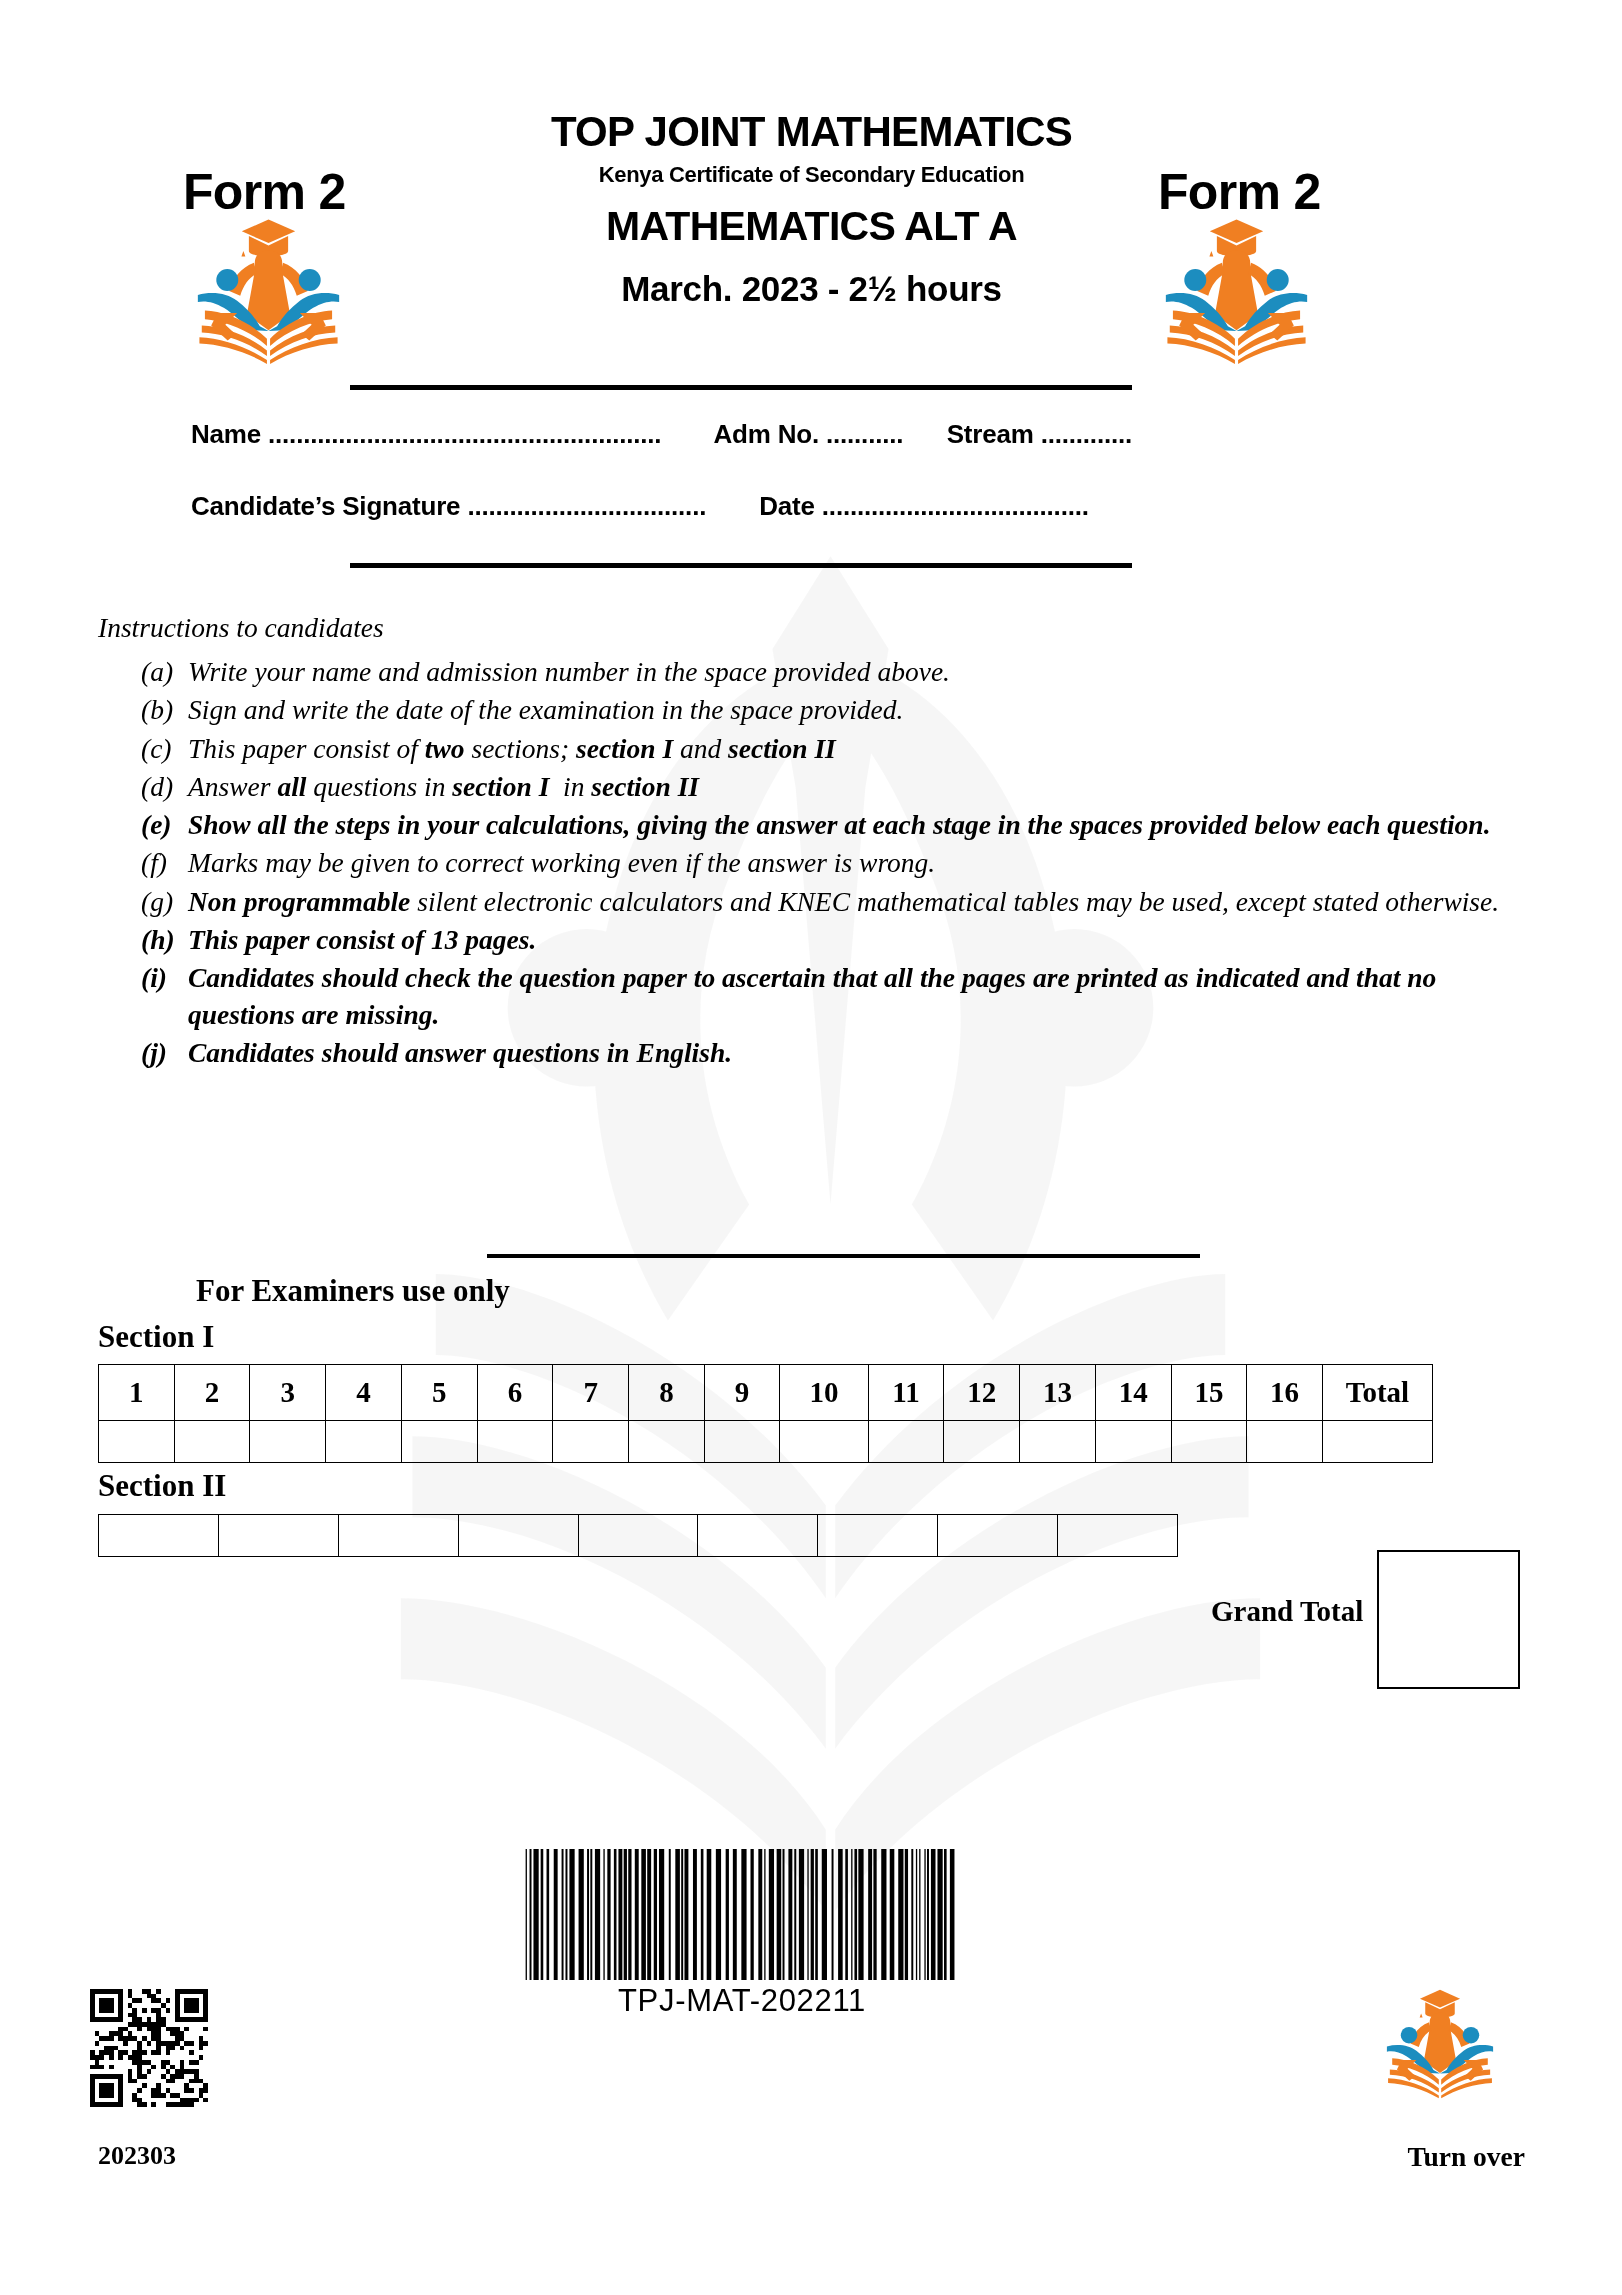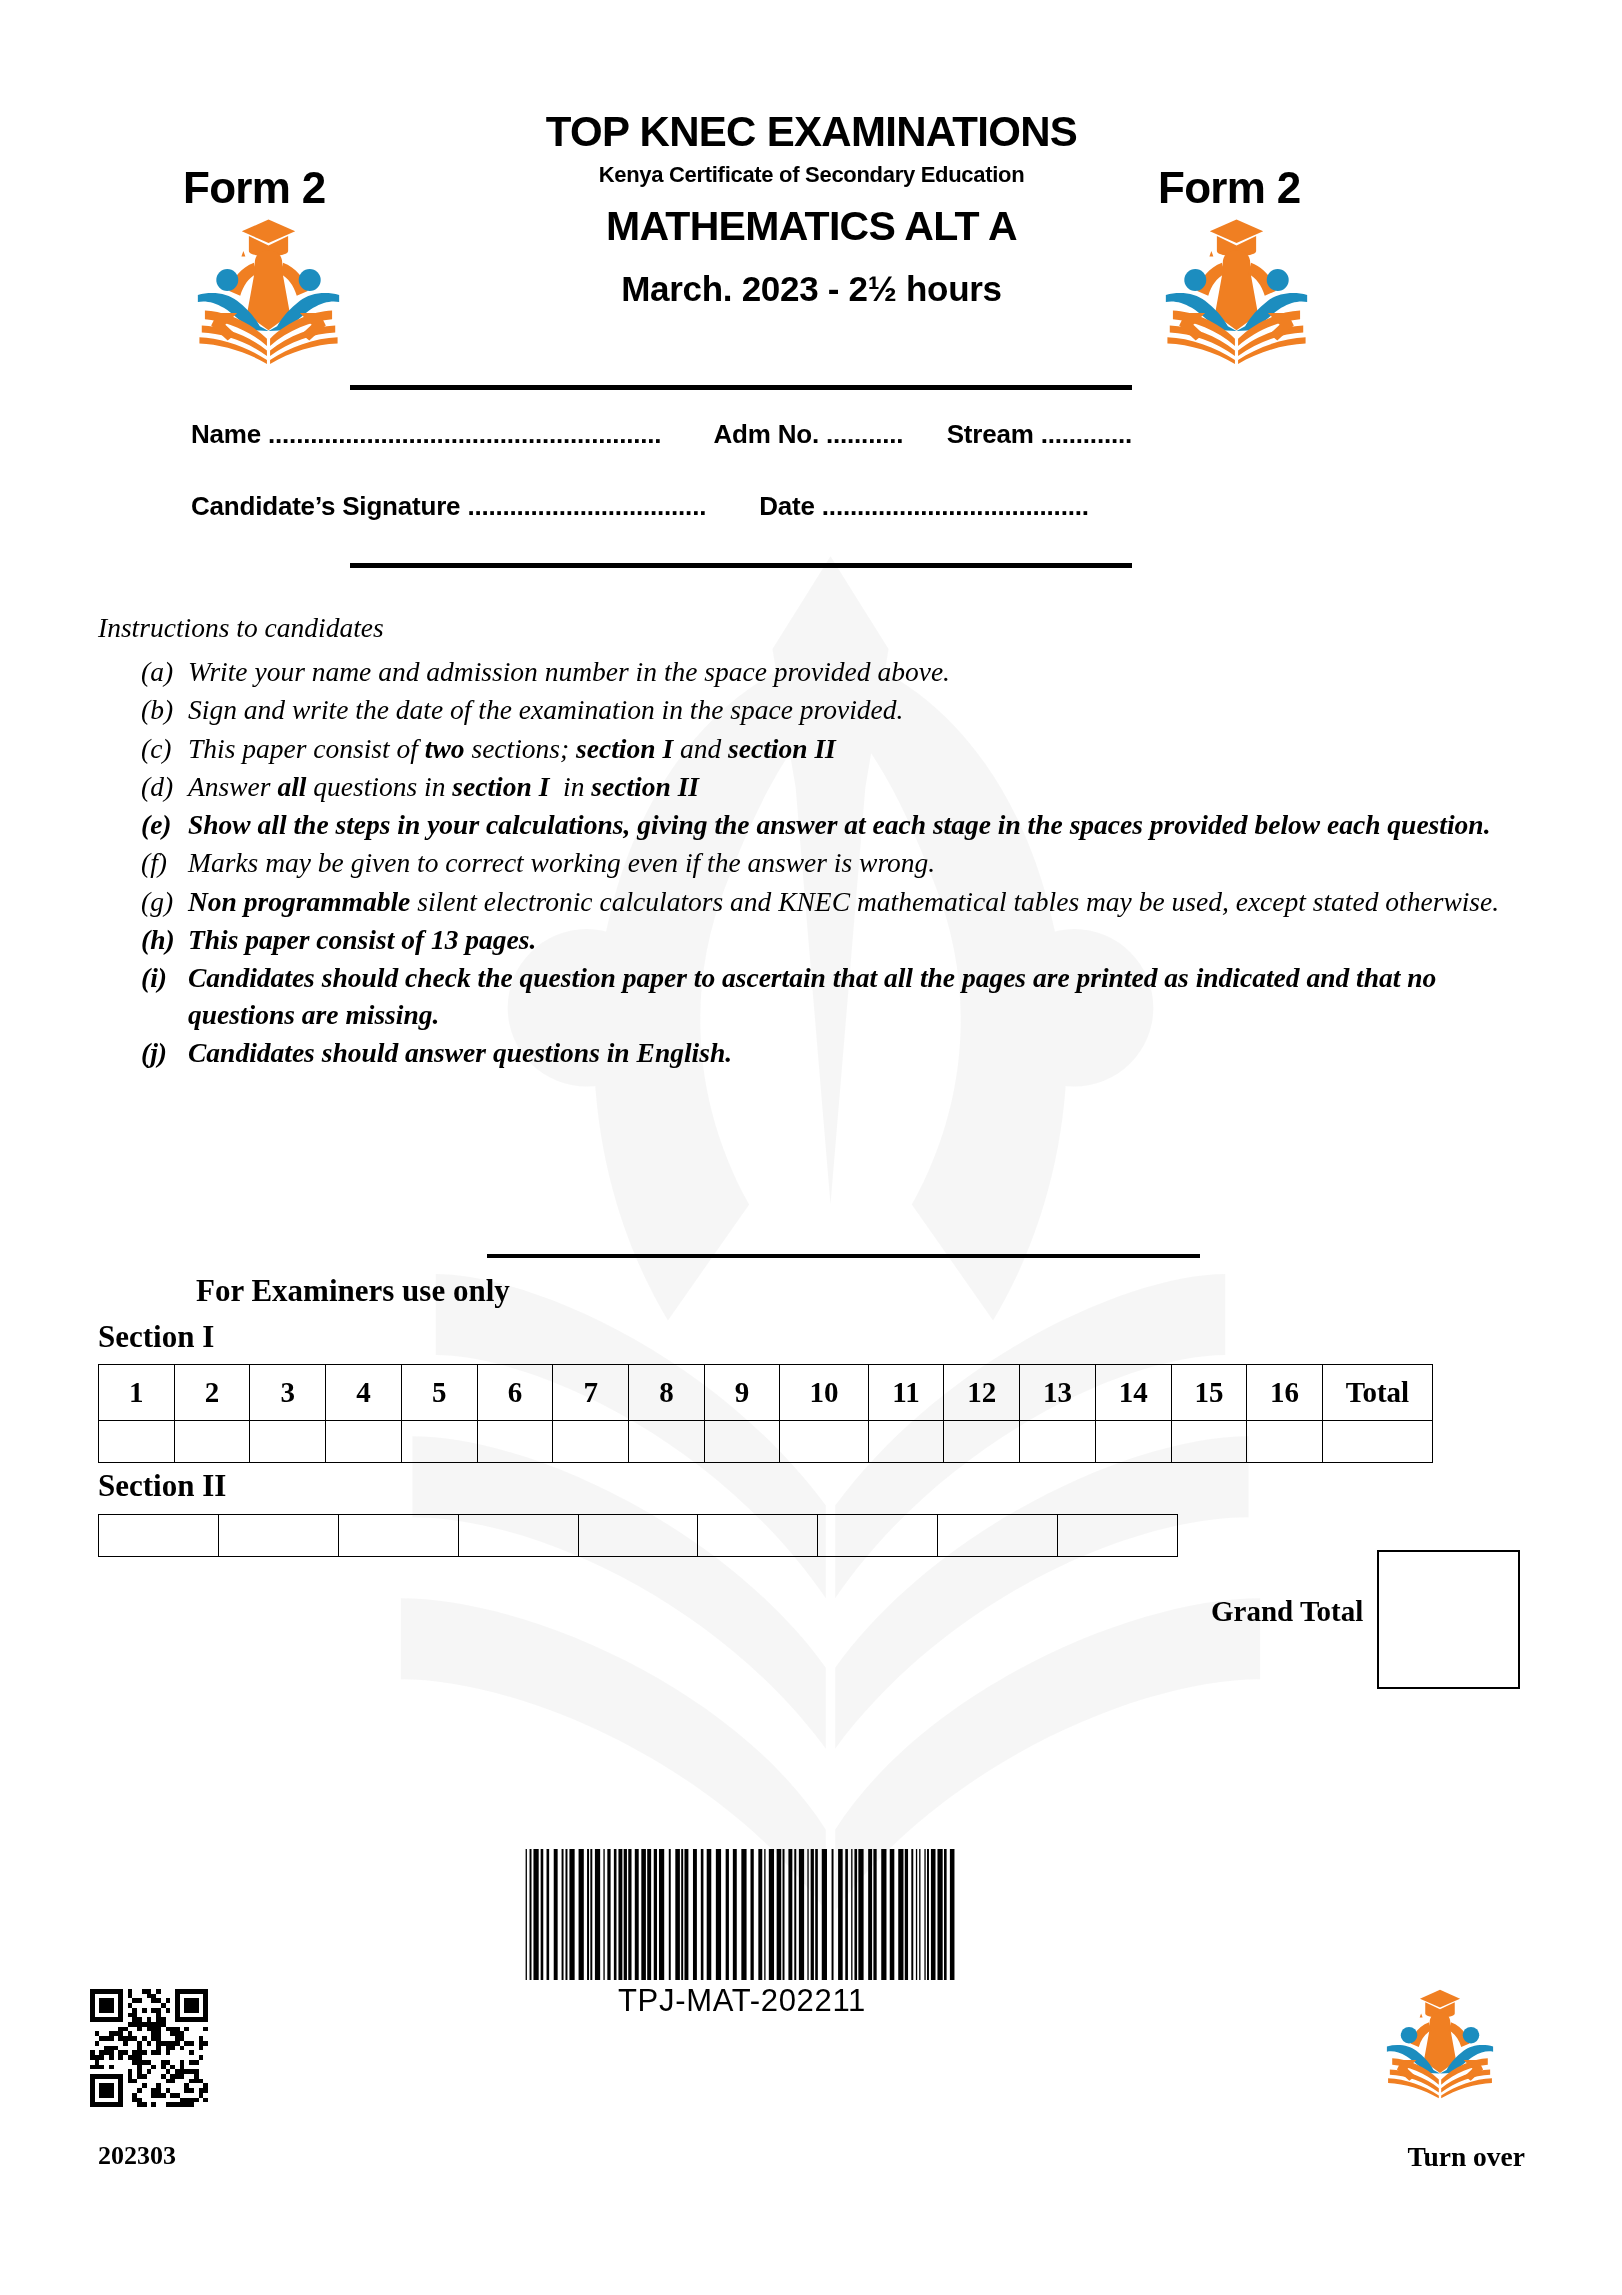--- a/index.html
+++ b/index.html
@@ -36,21 +36,21 @@
   .header {
     position: absolute;
     left: 0; top: 111px;
     width: 1623px;
     height: 275px;
   }
   .form-label {
     position: absolute;
     font-family: "Liberation Sans", "DejaVu Sans", sans-serif;
     font-weight: bold;
-    font-size: 44px;
+    font-size: 50px;
     letter-spacing: -0.7px;
     white-space: nowrap;
   }
   .form-left  { left: 183px;  top: 52px; }
   .form-right { left: 1158px; top: 52px; }
 
   .logo-head { position: absolute; width: 157px; height: 154px; }
   .logo-head-left  { left: 190px;  top: 101px; }
   .logo-head-right { left: 1158px; top: 101px; }
 
@@ -363,21 +363,21 @@
             <path d="M370 288 C314 290 250 314 204 352 L204 366 C252 330 316 308 370 306 Z"></path>
             <path d="M24 318 C82 320 148 344 196 376 L196 386 C146 356 80 336 24 334 Z"></path>
             <path d="M376 318 C318 320 252 344 204 376 L204 386 C254 356 320 336 376 334 Z"></path>
             <path d="M70 256 L120 256 L90 286 L116 310 L96 326 L54 288 Z"></path>
             <path d="M330 256 L280 256 L310 286 L284 310 L304 326 L346 288 Z"></path>
           </g>
         </svg>
       </div>
 
       <div class="title-block">
-        <div class="t-main">TOP KNEC EXAMINATIONS</div>
+        <div class="t-main">TOP JOINT MATHEMATICS</div>
         <div class="t-sub">Kenya Certificate of Secondary Education</div>
         <div class="t-subject">MATHEMATICS ALT A</div>
         <div class="t-date">March. 2023 - 2½ hours</div>
       </div>
     </div>
 
     <div class="rule rule-top"></div>
     <div class="rule rule-bottom"></div>
 
     <div class="cand-row cand-row-1">

